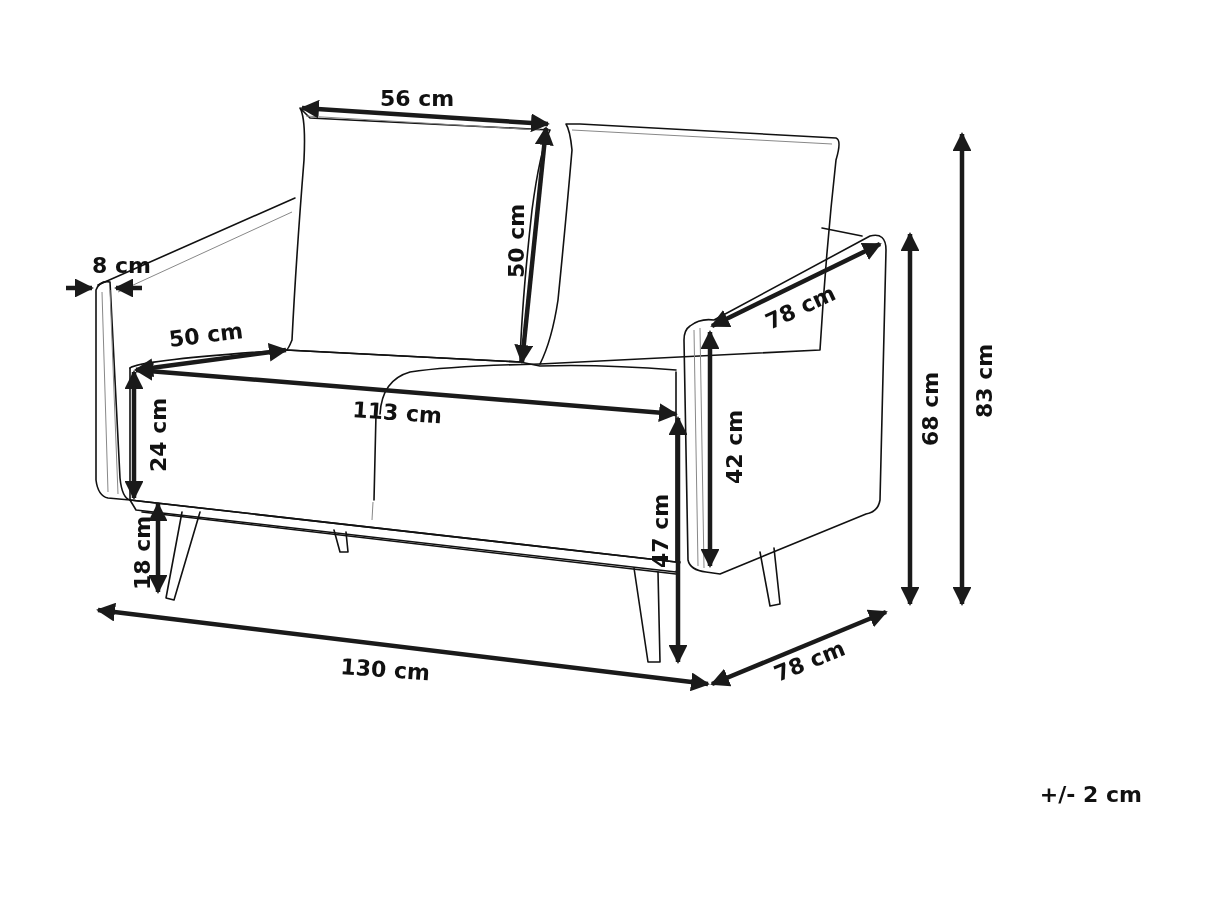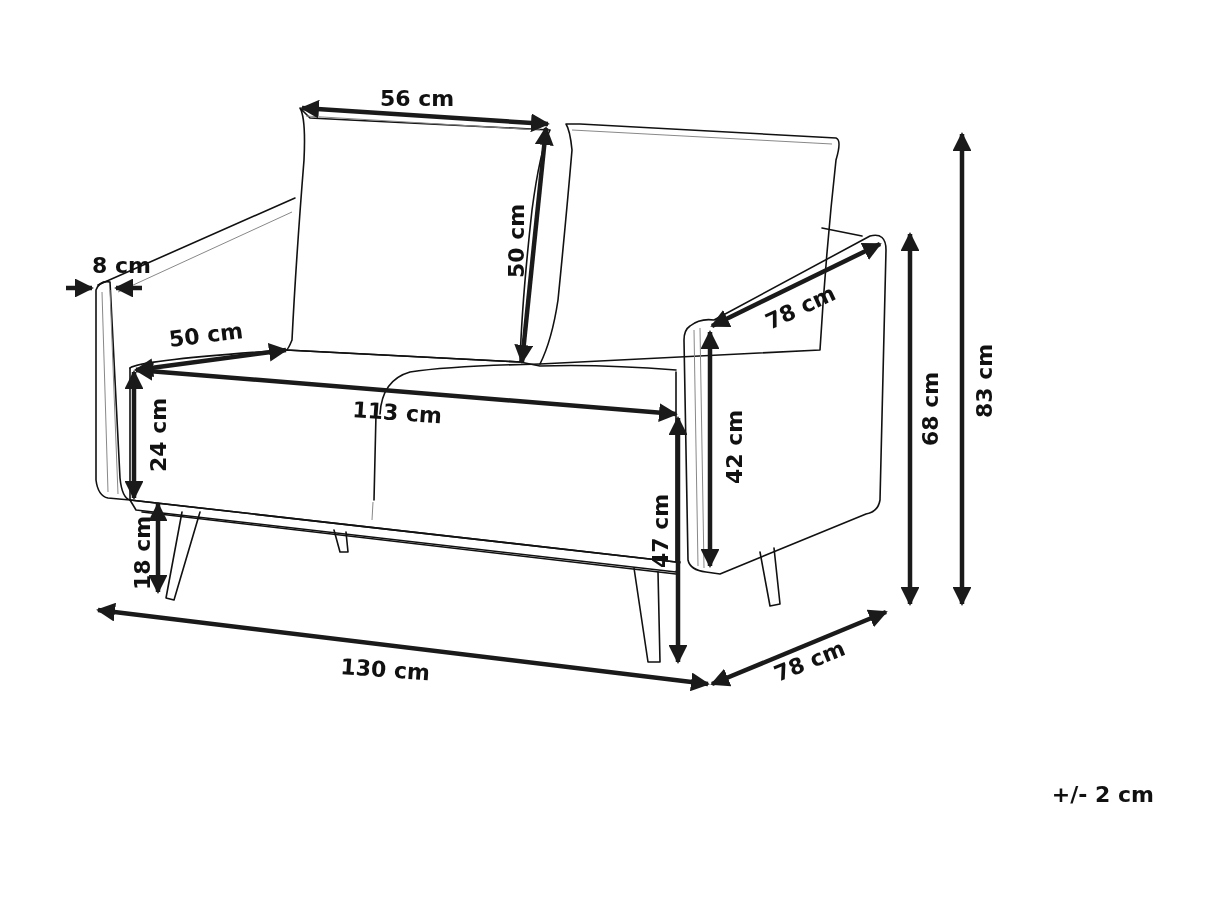--- a/index.html
+++ b/index.html
@@ -2,21 +2,21 @@
 <html><head>
 <meta charset="utf-8">
 <style>
   html, body { margin: 0; padding: 0; background: #ffffff; }
   body { width: 1214px; height: 911px; position: relative; overflow: hidden; font-family: "DejaVu Sans", sans-serif; }
   svg { position: absolute; left: 0; top: 0; }
   .outline { fill: none; stroke: #111; stroke-width: 1.6; stroke-linejoin: round; stroke-linecap: round; }
   .inner { fill: none; stroke: #888; stroke-width: 1; }
   .dim { stroke: #1a1a1a; stroke-width: 4.5; fill: none; }
   .lbl { font-family: "DejaVu Sans", sans-serif; font-weight: bold; font-size: 22px; fill: #111; }
-  .note { position: absolute; right: 60px; top: 782px; font-family: "DejaVu Sans", sans-serif; font-weight: bold; font-size: 22px; color: #111; }
+  .note { position: absolute; right: 72px; top: 782px; font-family: "DejaVu Sans", sans-serif; font-weight: bold; font-size: 22px; color: #111; }
 </style>
 </head>
 <body>
 
 <svg width="1214" height="911" viewBox="0 0 1214 911">
   <defs>
     <marker id="ah" viewBox="0 0 10 10" refX="9" refY="5" markerWidth="4.2" markerHeight="4.2" orient="auto-start-reverse">
       <path d="M0,0 L10,5 L0,10 z" fill="#1a1a1a"></path>
     </marker>
   </defs>

